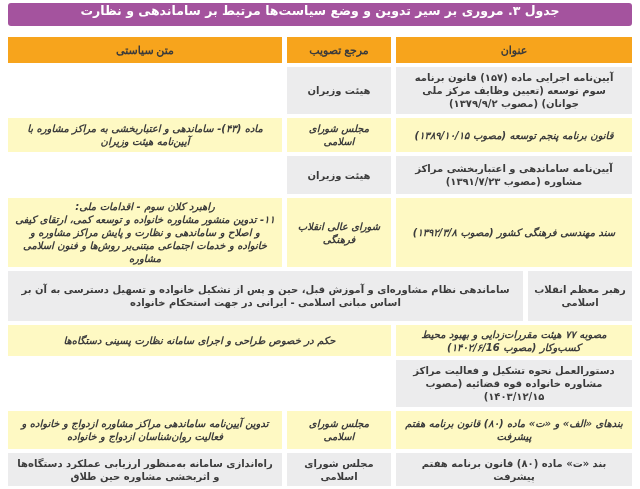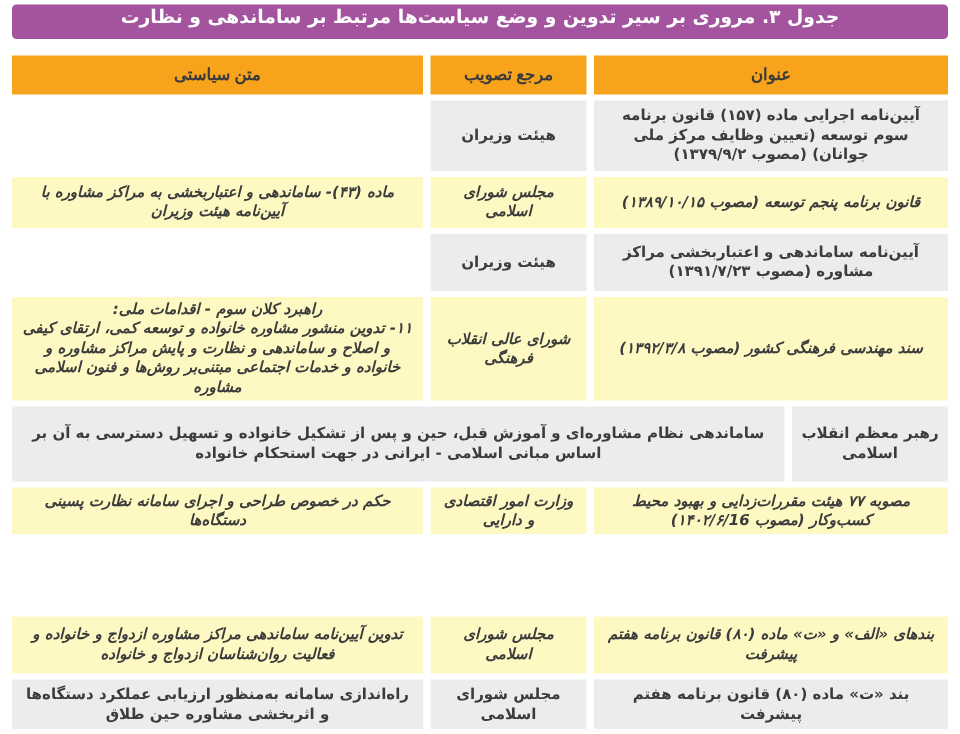--- a/index.html
+++ b/index.html
@@ -118,25 +118,25 @@
 ۱۱- تدوین منشور مشاوره خانواده و توسعه کمی، ارتقای کیفی و اصلاح و ساماندهی و نظارت و پایش مراکز مشاوره و خانواده و خدمات اجتماعی مبتنی‌بر روش‌ها و فنون اسلامی مشاوره</div>
     </div>
 
     <div class="trow row-gray rh5">
       <div class="cell col-authority">رهبر معظم انقلاب اسلامی</div>
       <div class="cell col-policy">ساماندهی نظام مشاوره‌ای و آموزش قبل، حین و پس از تشکیل خانواده و تسهیل دسترسی به آن بر اساس مبانی اسلامی - ایرانی در جهت استحکام خانواده</div>
     </div>
 
     <div class="trow row-amber rh6">
       <div class="cell col-title">مصوبه ۷۷ هیئت مقررات‌زدایی و بهبود محیط کسب‌وکار (مصوب ۱۴۰۲/۶/16)</div>
-      <div class="cell col-authority">وزارت امور اقتصادی و دارایی</div>
       <div class="cell col-policy">حکم در خصوص طراحی و اجرای سامانه نظارت پسینی دستگاه‌ها</div>
     </div>
 
     <div class="trow row-gray rh7">
+      <div class="cell col-title">دستورالعمل نحوه تشکیل و فعالیت مراکز مشاوره خانواده قوه قضائیه (مصوب ۱۴۰۳/۱۲/۱۵)</div>
     </div>
 
     <div class="trow row-amber rh8">
       <div class="cell col-title">بندهای «الف» و «ت» ماده (۸۰) قانون برنامه هفتم پیشرفت</div>
       <div class="cell col-authority">مجلس شورای اسلامی</div>
       <div class="cell col-policy">تدوین آیین‌نامه ساماندهی مراکز مشاوره ازدواج و خانواده و فعالیت روان‌شناسان ازدواج و خانواده</div>
     </div>
 
     <div class="trow row-gray rh9">
       <div class="cell col-title">بند «ت» ماده (۸۰) قانون برنامه هفتم پیشرفت</div>

